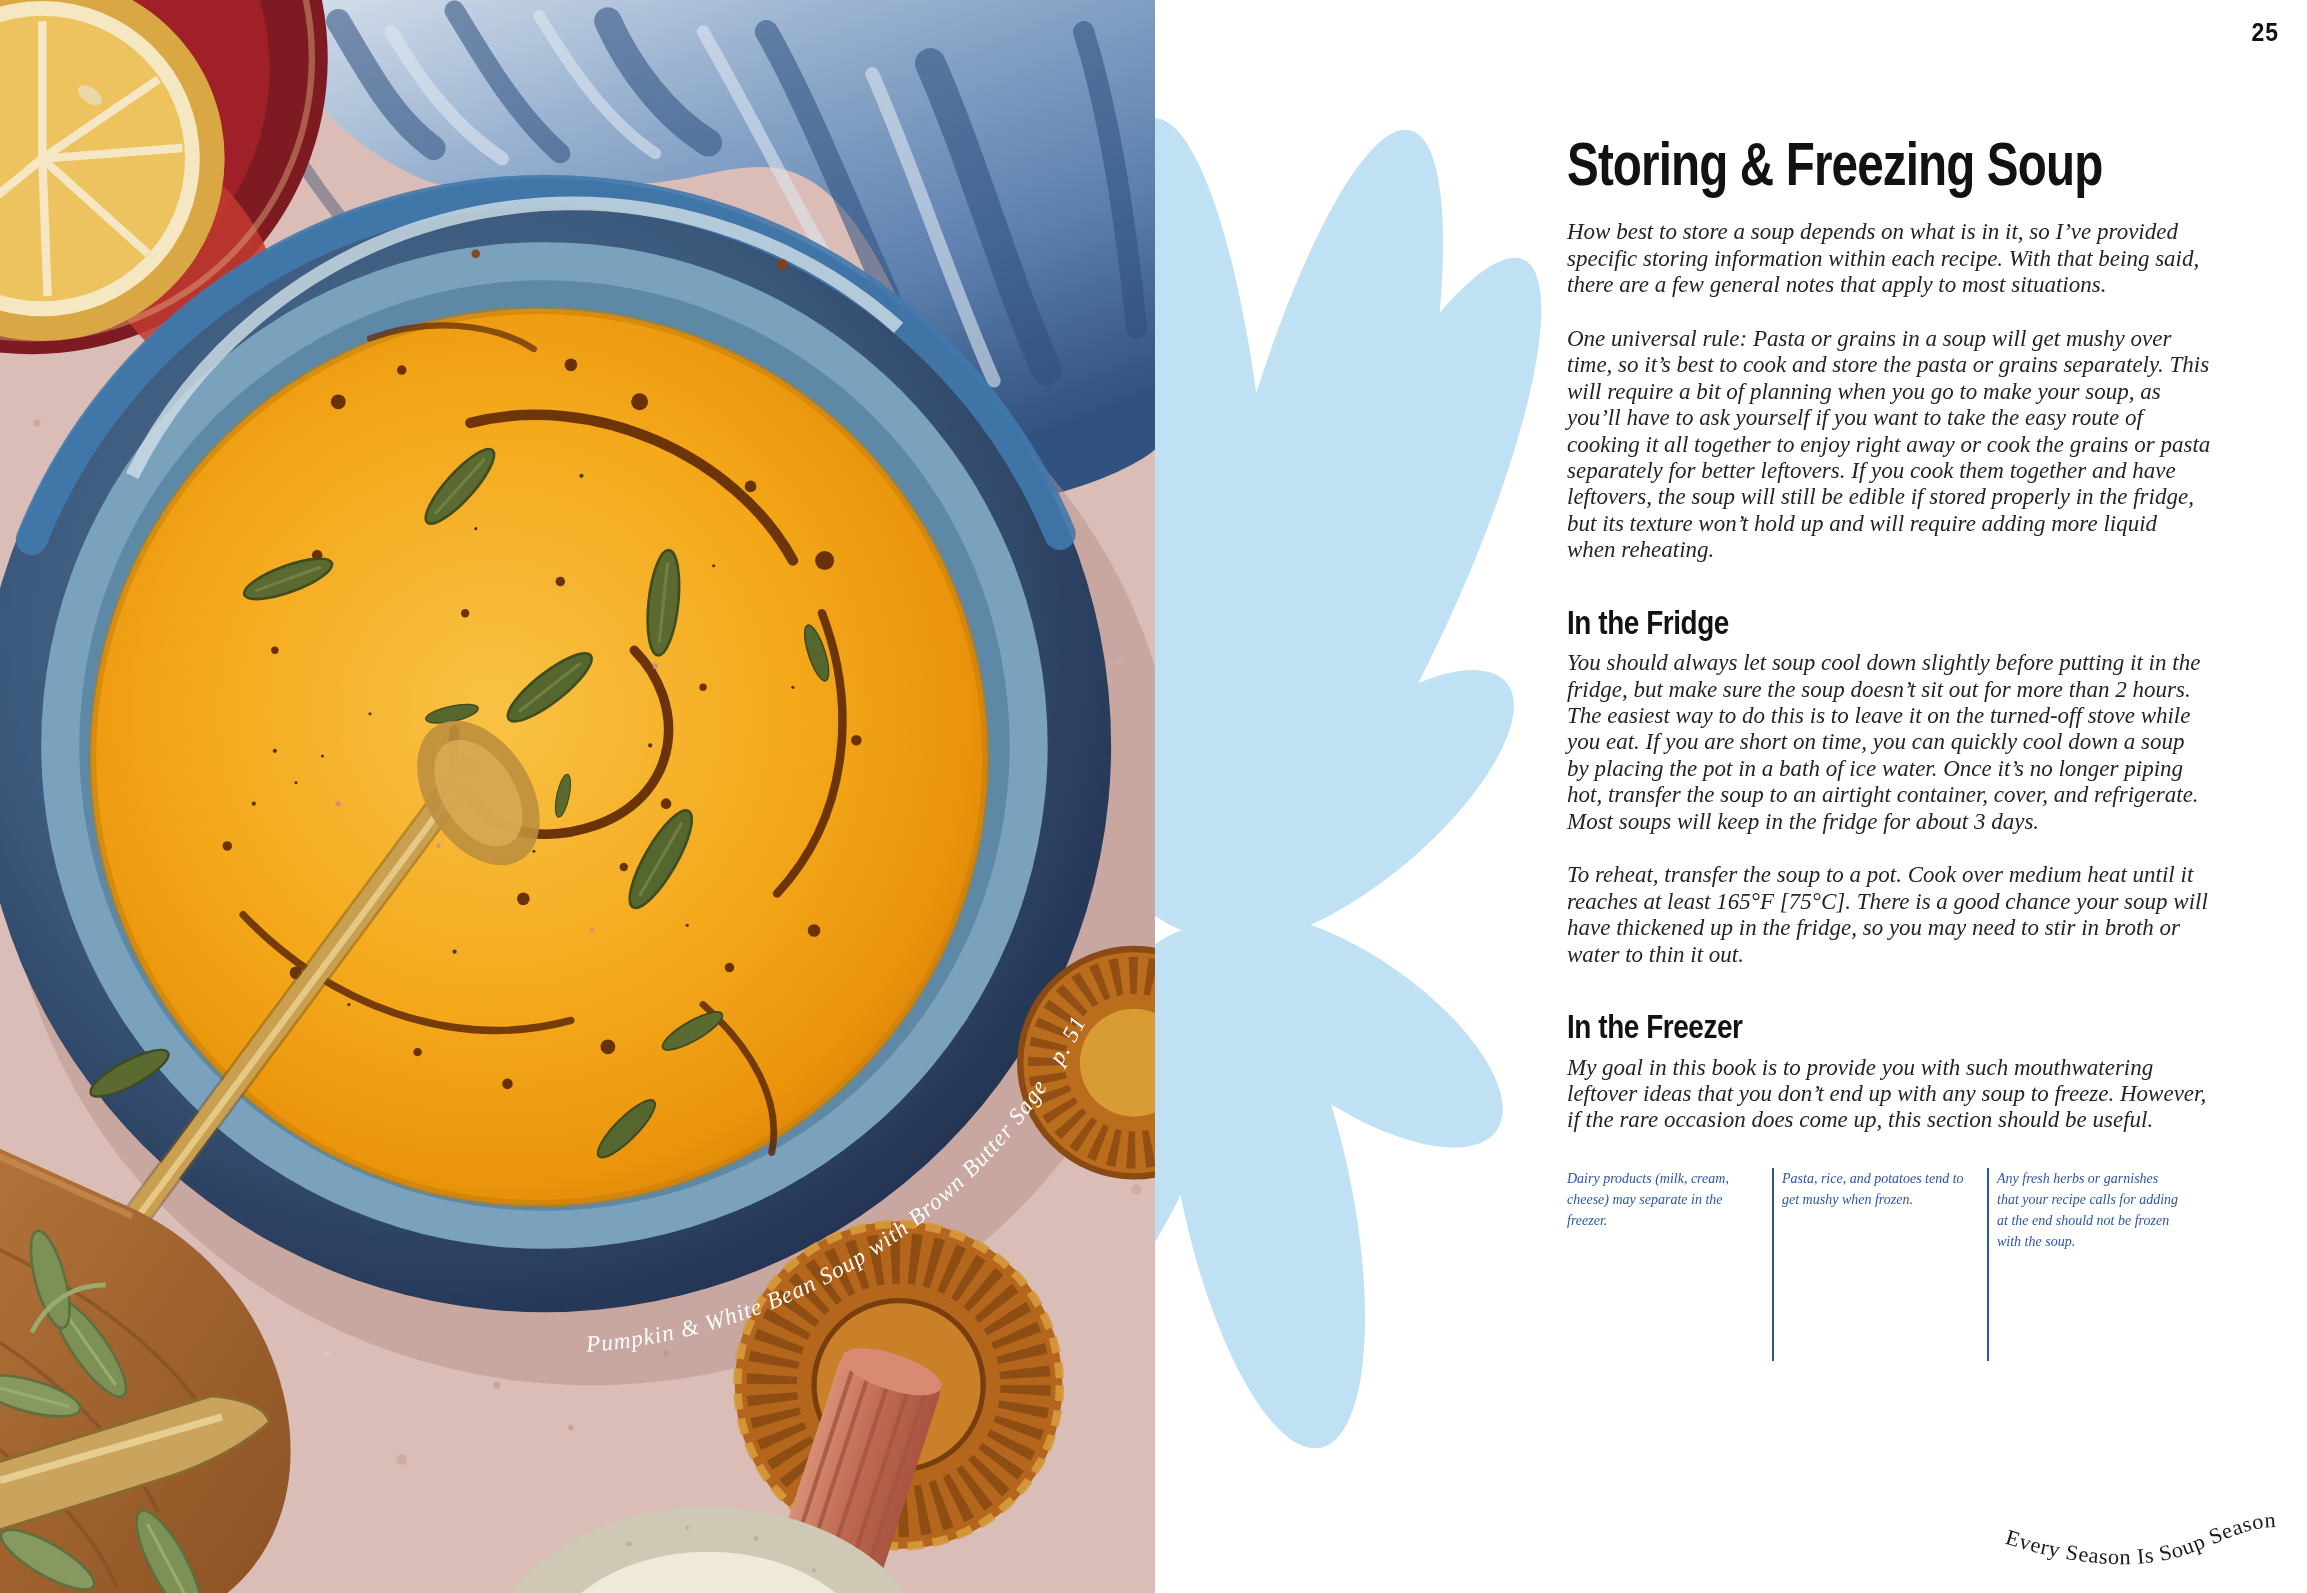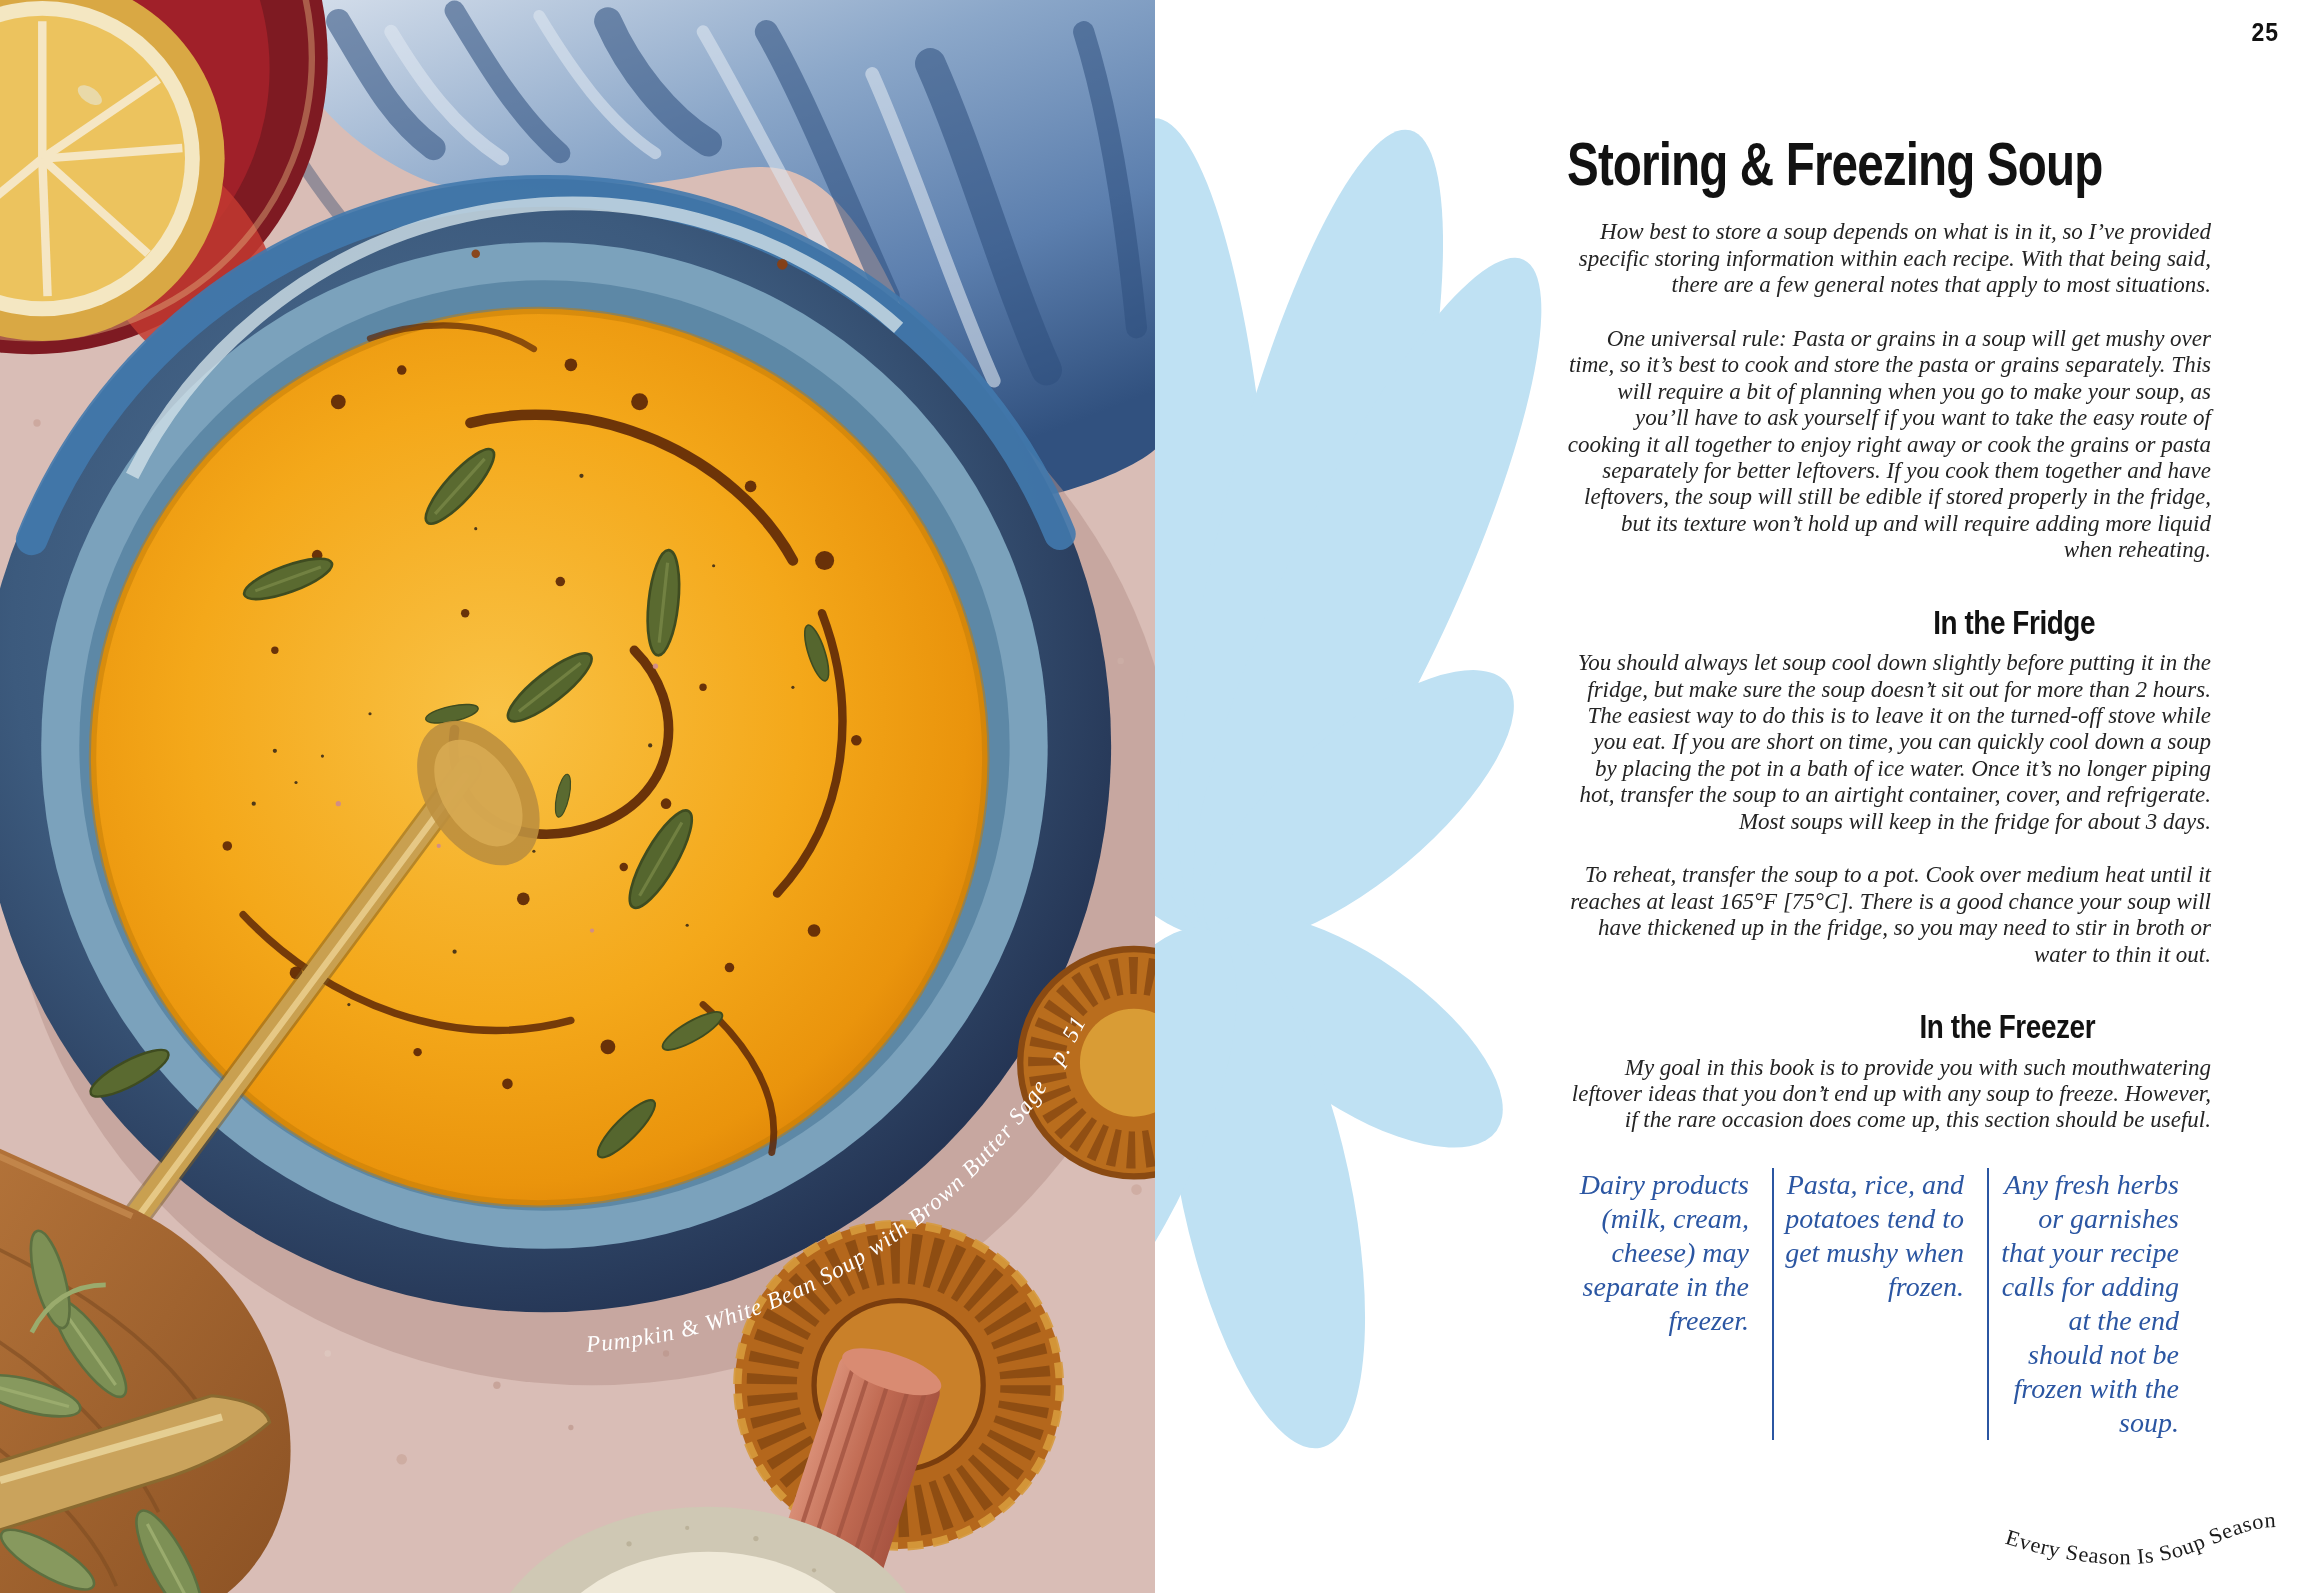--- a/index.html
+++ b/index.html
@@ -4,21 +4,21 @@
 <style>
   html,body{margin:0;padding:0;background:#888;}
   .page{
     position:relative;width:2307px;height:1593px;overflow:hidden;
     background:#ffffff;font-family:"Liberation Serif",serif;
   }
   
   .photo{position:absolute;left:0;top:0;width:1155px;height:1593px;overflow:hidden;}
   .photo svg{display:block;width:100%;height:100%;}
   
-  .rightpage{position:absolute;left:1155px;top:0;width:1152px;height:1593px;background:#fff;overflow:hidden;text-align:right;}
+  .rightpage{position:absolute;left:1155px;top:0;width:1152px;height:1593px;background:#fff;overflow:hidden;}
   .flower{position:absolute;left:0;top:0;width:1152px;height:1593px;z-index:1;}
   .pagenum{
     position:absolute;top:18px;right:27.5px;z-index:3;
     font-family:"Liberation Sans",sans-serif;font-weight:bold;font-size:25px;
     letter-spacing:1.1px;color:#111;transform:scaleX(.92);transform-origin:right top;
   }
   .content{position:absolute;left:412px;top:133px;width:644px;z-index:2;color:var(--text-black,#222);}
   .content h1{
     margin:0 0 24px 0;font-family:"Liberation Sans",sans-serif;font-weight:800;
     font-size:61px;line-height:1.02;color:var(--heading-black,#121212);
@@ -26,21 +26,21 @@
   }
   .content h2{
     margin:39px 0 8.5px 0;font-family:"Liberation Sans",sans-serif;font-weight:800;
     font-size:34px;color:var(--heading-black,#121212);letter-spacing:-0.5px;
     transform:scaleX(.82);transform-origin:left top;white-space:nowrap;
   }
   .content p{margin:0 0 27.5px 0;font-size:23px;line-height:26.4px;font-style:italic;}
   .columns{display:flex;margin-top:34px;min-height:193px;align-items:stretch;}
   .col{width:182px;}
   .col + .col{border-left:2.6px solid var(--accent-blue,#2b56a2);padding-left:8px;margin-left:23px;}
-  .col p{margin:0;font-size:28px;line-height:34px;color:var(--accent-blue,#2b56a2);}
+  .col p{margin:0;font-size:14px;line-height:21px;color:var(--accent-blue,#2b56a2);}
   .footer-arc{position:absolute;left:843px;top:1502px;width:296px;height:90px;z-index:3;}
   .footer-arc text{font-family:"Liberation Serif",serif;font-size:41px;fill:#1b1b1b;letter-spacing:1px;}
   .caption-text{font-family:"Liberation Serif",serif;font-style:italic;font-size:44px;fill:var(--caption-white,#fff);letter-spacing:2px;}
 </style>
 </head>
 <body>
 
 <div class="page">
 
   <section class="photo">

